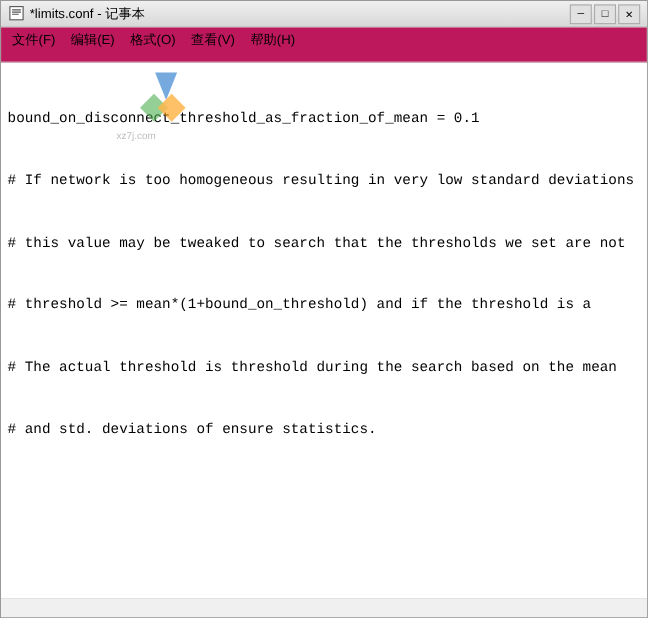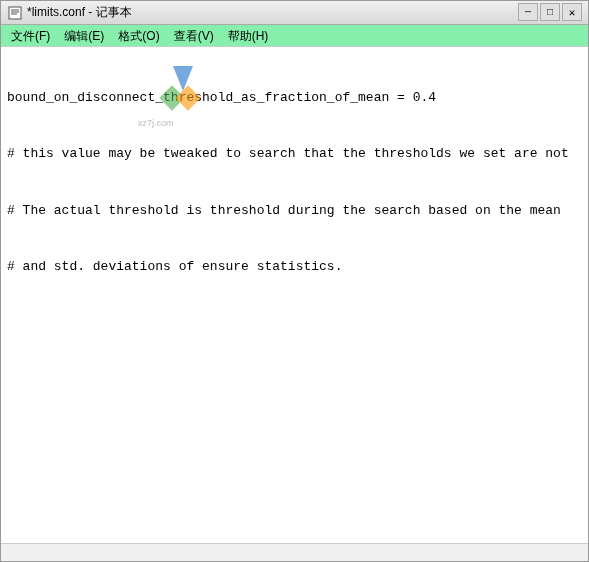--- a/index.html
+++ b/index.html
@@ -22,21 +22,21 @@
       height: 562px;
       display: flex;
       flex-direction: column;
       border: 1px solid #999;
     }
 
     .title-bar {
       background: linear-gradient(to bottom, #f0f0f0, #d8d8d8);
       padding: 3px 6px;
       display: flex;
-      align-items: flex-end;
+      align-items: flex-start;
       border-bottom: 1px solid #aaa;
       height: 24px;
     }
 
     .title-bar-icon {
       width: 16px;
       height: 16px;
       margin-right: 4px;
       display: flex;
       align-items: center;
@@ -60,26 +60,26 @@
       background: #e1e1e1;
       border: 1px solid #aaa;
       display: flex;
       align-items: center;
       justify-content: center;
       font-size: 10px;
       cursor: pointer;
     }
 
     .menu-bar {
-      background: #86efac;
+      background: #be185d;
       padding: 2px 4px;
       display: flex;
       gap: 2px;
       border-bottom: 1px solid #ccc;
-      height: 22px;
+      height: 32px;
     }
 
     .menu-item {
       padding: 1px 6px;
       font-family: 'Microsoft YaHei', 'SimSun', sans-serif;
       font-size: 12px;
       cursor: pointer;
     }
 
     .editor-area {
@@ -107,21 +107,20 @@
       font-size: 11px;
       color: #333;
     }
 
     .watermark-overlay {
       position: absolute;
       top: 60px;
       left: 100px;
       pointer-events: none;
       z-index: 10;
-      margin-left: 32px;
     }
   </style>
 </head>
 <body>
 
 <div class="window" style="position:relative;">
   <div class="title-bar">
     <div class="title-bar-icon">
       <svg width="14" height="14" viewBox="0 0 14 14">
         <rect x="1" y="1" width="12" height="12" fill="white" stroke="#555" stroke-width="1"></rect>
@@ -154,22 +153,24 @@
       <rect x="30" y="28" width="18" height="18" fill="#4caf50" opacity="0.85" transform="rotate(45 39 37)"></rect>
 
       <rect x="46" y="28" width="18" height="18" fill="#ff9800" opacity="0.85" transform="rotate(45 55 37)"></rect>
 
       <text x="5" y="65" font-size="9" fill="#888" font-family="Arial" opacity="0.8">xz7j.com</text>
     </svg>
   </div>
 
   <div class="editor-area">
     <div class="code-content">
-      <div>bound_on_disconnect_threshold_as_fraction_of_mean = 0.4</div>
+      <div>bound_on_disconnect_threshold_as_fraction_of_mean = 0.1</div>
+      <div># If network is too homogeneous resulting in very low standard deviations</div>
       <div># this value may be tweaked to search that the thresholds we set are not</div>
+      <div># threshold &gt;= mean*(1+bound_on_threshold) and if the threshold is a</div>
       <div># The actual threshold is threshold during the search based on the mean</div>
       <div># and std. deviations of ensure statistics.</div>
       <div>&nbsp;</div>
       
       
       
       
       
       
       

